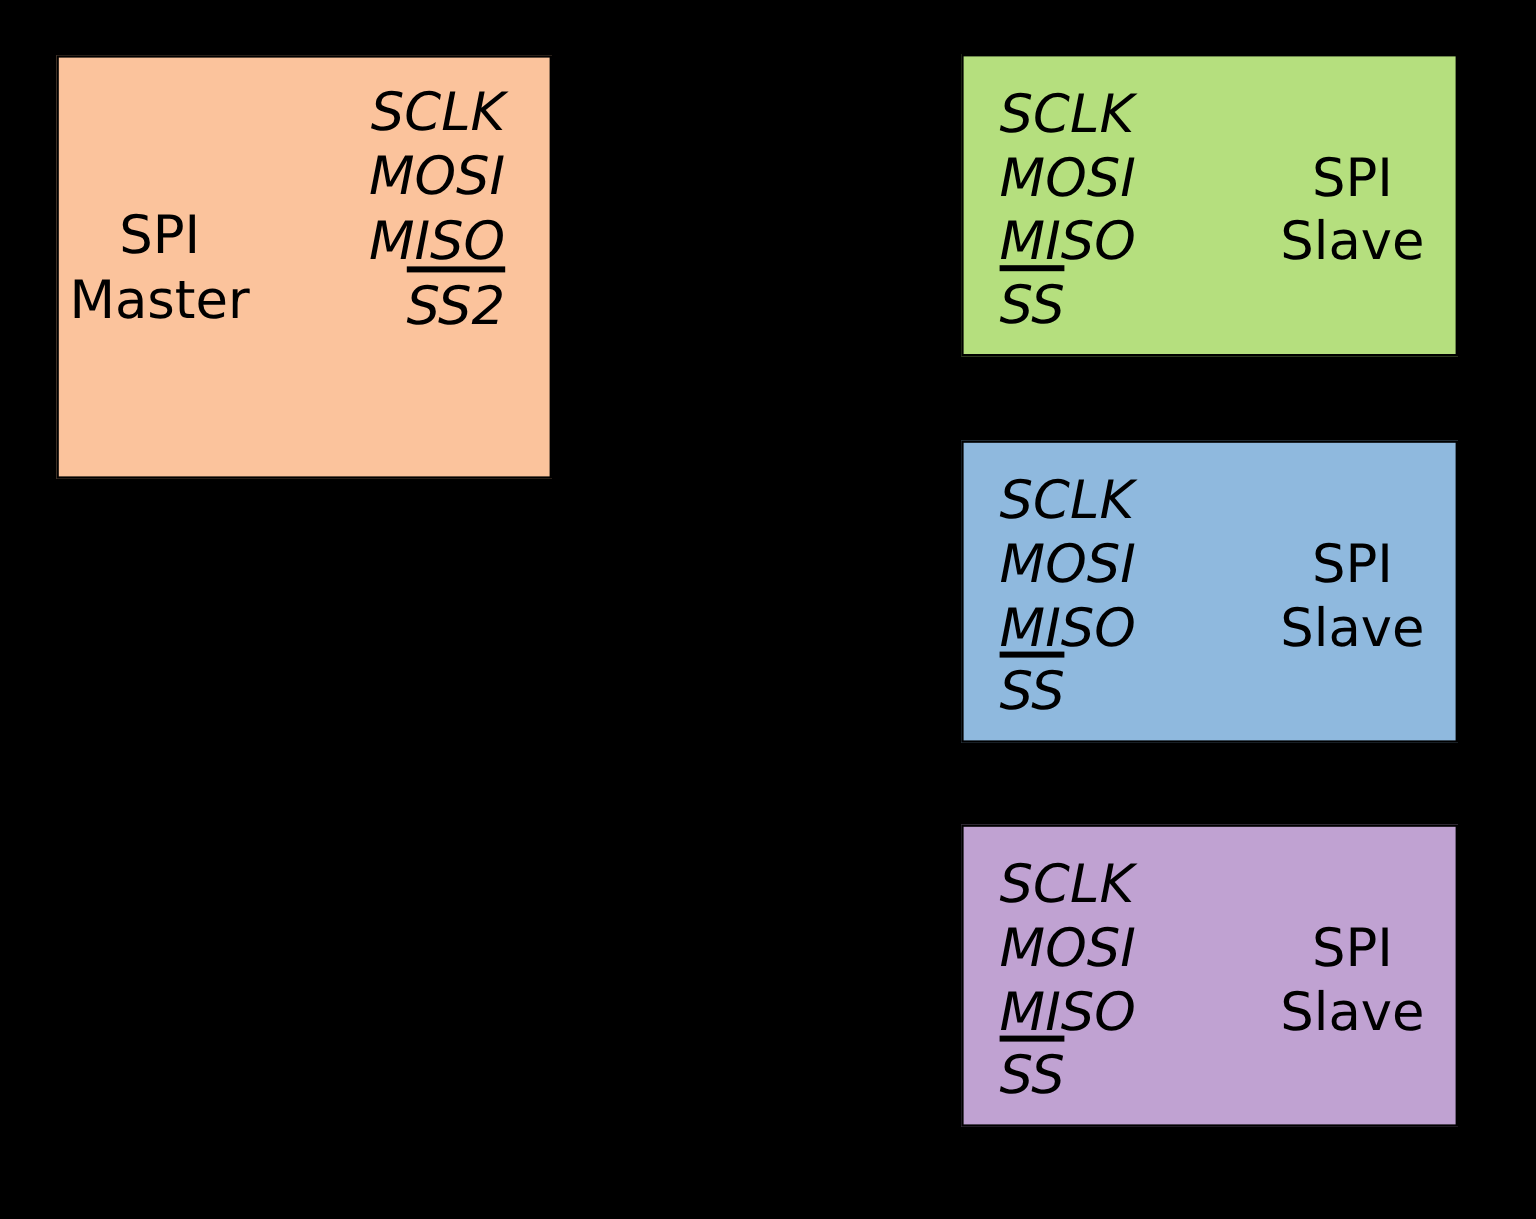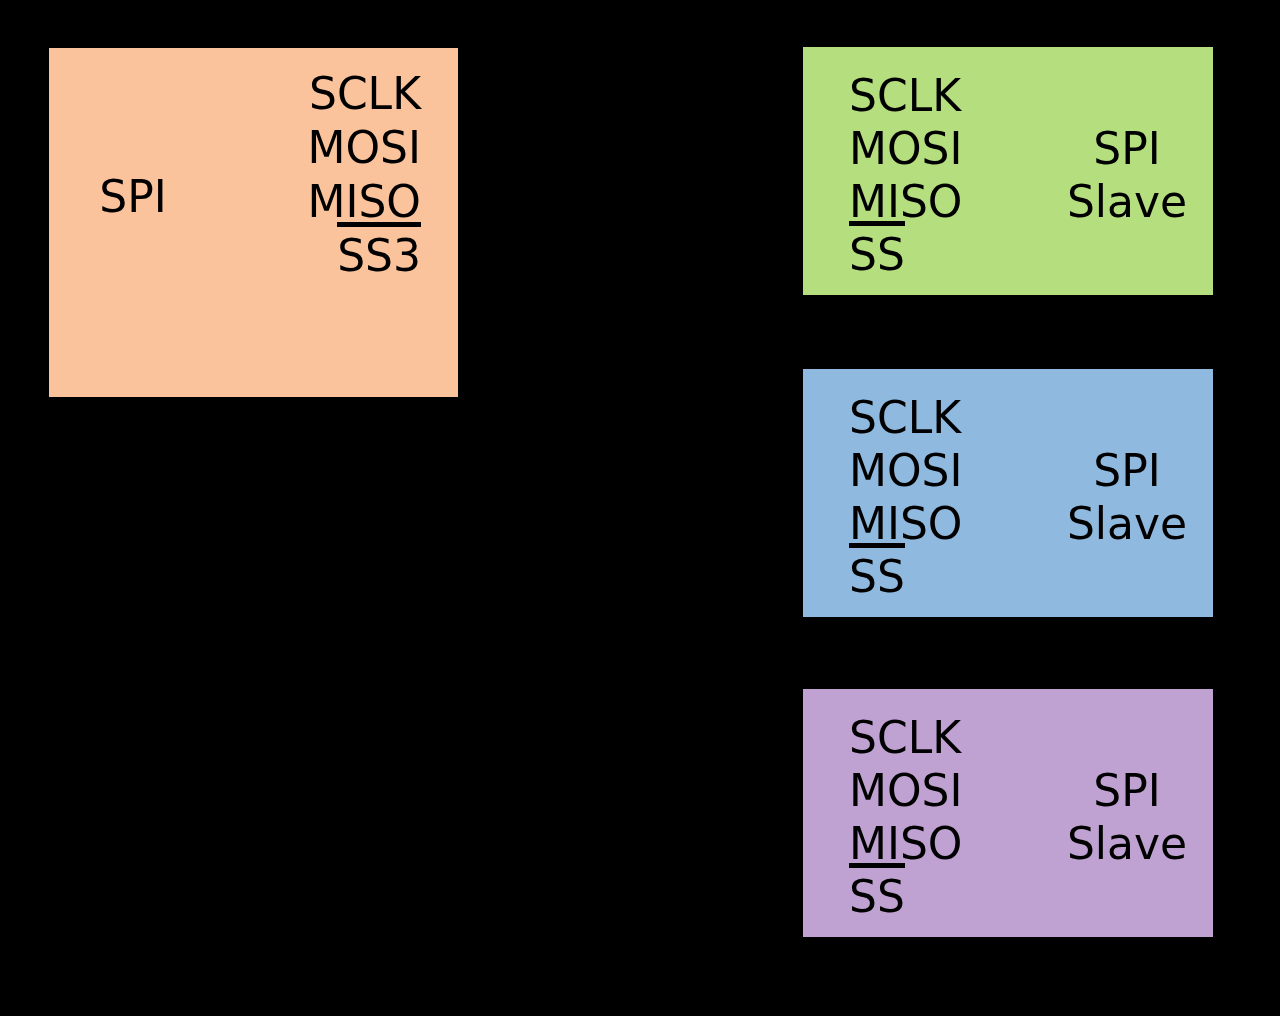--- a/index.html
+++ b/index.html
@@ -20,21 +20,21 @@
     border: 2px solid #000;
     color: #000;
     font-size: 44px;
   }
   .box.master { left: 47px; top: 46px; width: 413px; height: 353px; }
   .box.slave  { left: 801px; width: 414px; height: 252px; }
   .box.slave1 { top: 45px; }
   .box.slave2 { top: 367px; }
   .box.slave3 { top: 687px; }
 
-  .pins { position: absolute; left: 16px; right: 0; }
+  .pins { position: absolute; left: 0; right: 0; font-style: italic; }
   .master .pins { top: 19px; text-align: right; padding-right: 37px; }
   .master .pin { height: 54px; line-height: 54px; }
   .slave .pins { top: 22px; text-align: left; padding-left: 30px; }
   .slave .pin { height: 53px; line-height: 53px; }
 
   .name-col { position: absolute; text-align: center; transform: translateX(-50%); white-space: nowrap; }
   .master .name-col { left: 84px; top: 122px; }
   .master .name-col .line { height: 54px; line-height: 54px; }
   .slave .name-col { left: 324px; top: 75px; }
   .slave .name-col .line { height: 53px; line-height: 53px; }
@@ -49,26 +49,27 @@
   }
 </style>
 </head>
 <body>
 
 <div class="diagram" style="background-color: rgb(0, 0, 0);">
 
   <div class="box master" style="background-color: rgb(251, 195, 156);">
     <div class="name-col">
       <div class="line">SPI</div>
+      <div class="line">Master</div>
     </div>
     <div class="pins">
       <div class="pin"><span>SCLK</span></div>
       <div class="pin"><span>MOSI</span></div>
       <div class="pin"><span>MISO</span></div>
-      <div class="pin"><span class="ov">SS3</span></div>
+      <div class="pin"><span class="ov">SS2</span></div>
     </div>
   </div>
 
   <div class="box slave slave1" style="background-color: rgb(181, 223, 126);">
     <div class="pins">
       <div class="pin"><span>SCLK</span></div>
       <div class="pin"><span>MOSI</span></div>
       <div class="pin"><span>MISO</span></div>
       <div class="pin"><span class="ov">SS</span></div>
     </div>

